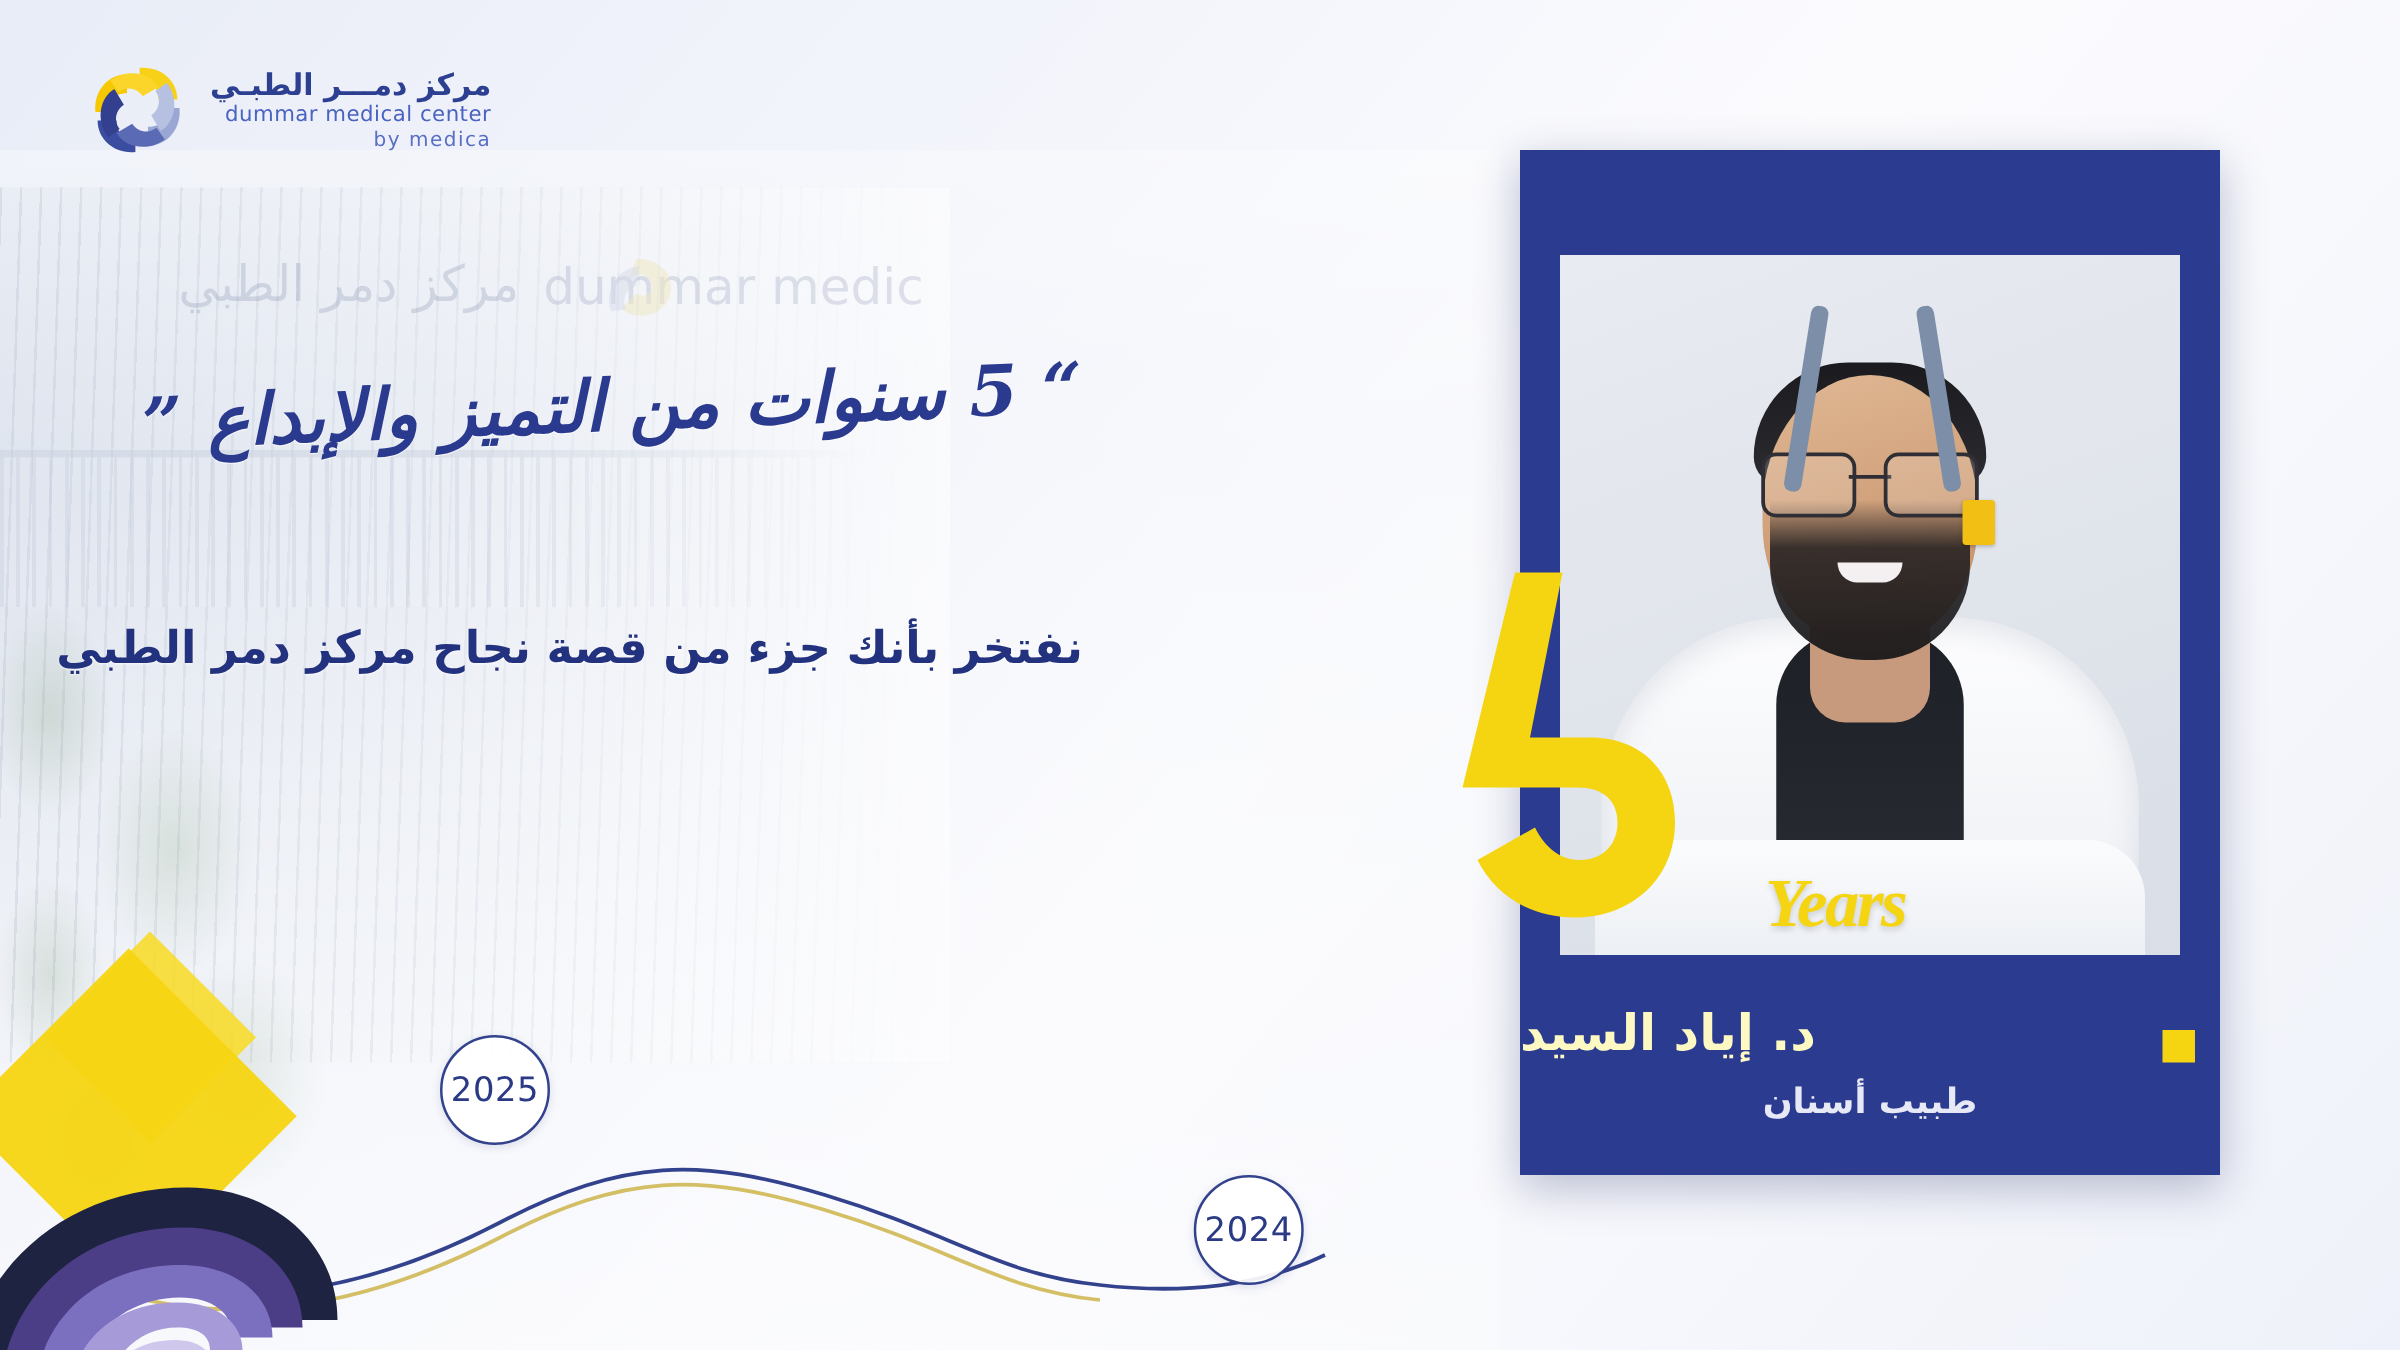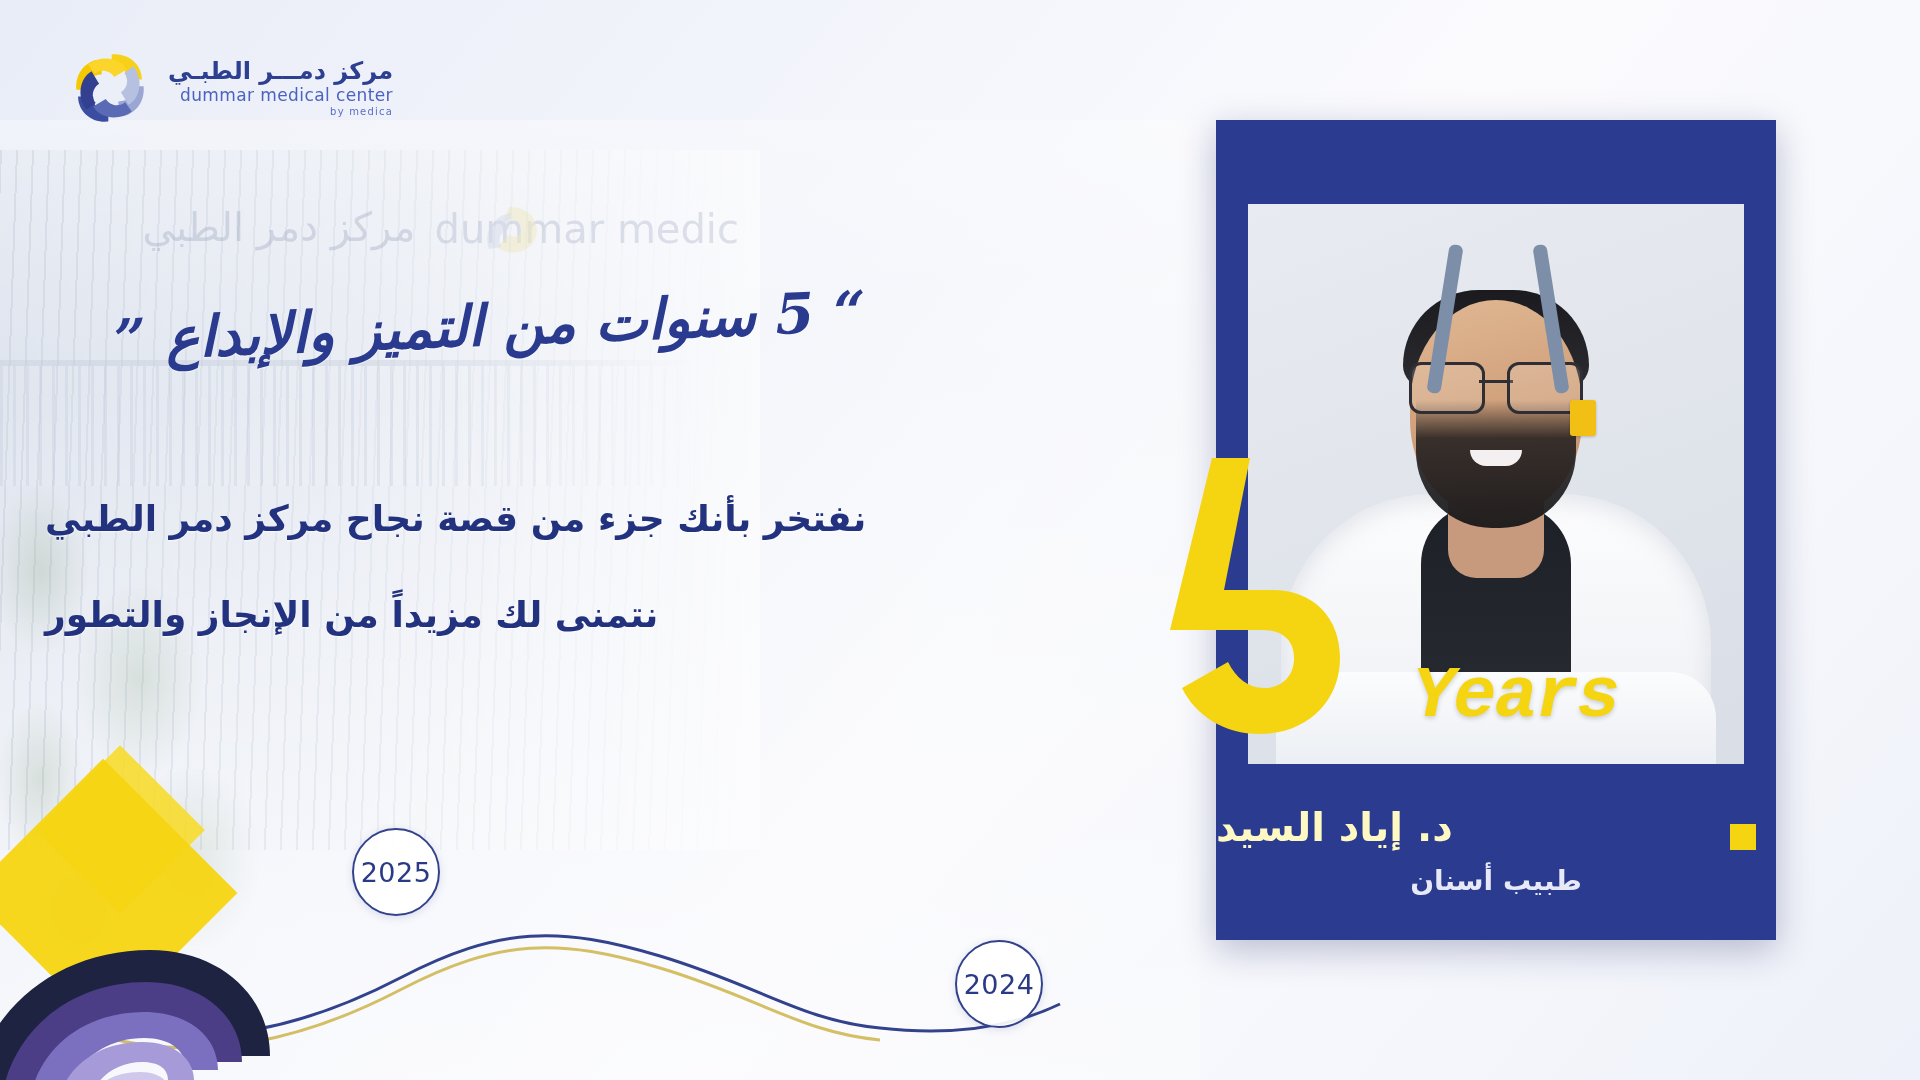--- a/index.html
+++ b/index.html
@@ -93,21 +93,21 @@
     margin-bottom: 4px;
   }
   .brand-en {
     font-size: 17px;
     color: #4a63c0;
     letter-spacing: 0.4px;
     font-weight: 400;
     margin-bottom: 3px;
   }
   .brand-sub {
-    font-size: 10px;
+    font-size: 16px;
     color: #5a6fc4;
     letter-spacing: 1.2px;
     align-self: flex-end;
   }
 
   
   .calligraphy {
     position: absolute;
     right: 1000px; top: 292px;
     width: 860px;
@@ -231,23 +231,23 @@
     background: linear-gradient(to bottom,#fbfcfd,#eceff4);
     border-radius: 46px 46px 0 0;
   }
 
   .five-badge {
     position:absolute; left: -62px; bottom: 160px;
     width: 260px; height: 330px; z-index: 3;
   }
   .years-word {
     position: absolute;
-    left: 196px; bottom: 202px;
-    font-family: Liberation Mono, monospace;
-    font-size: 72px;
+    left: 196px; bottom: 186px;
+    font-family: Liberation Serif, serif;
+    font-size: 55px;
     font-weight: 700;
     font-style: italic;
     color: #f5d512;
     letter-spacing: -2px;
     z-index: 4;
     text-shadow: 0 2px 5px rgba(0,0,0,0.18);
   }
 
   .doc-name {
     position: absolute;
@@ -352,21 +352,20 @@
       <div class="brand-ar">مركز دمـــر الطبـي</div>
       <div class="brand-en">dummar medical center</div>
       <div class="brand-sub">by medica</div>
     </div>
   </div>
 
   <div class="calligraphy">“ 5 سنوات من التميز والإبداع ”</div>
 
   <div class="copy">
     <div class="copy-line">نفتخر بأنك جزء من قصة نجاح مركز دمر الطبي</div>
-    <div class="copy-line">نتمنى لك مزيداً من الإنجاز والتطور</div>
   </div>
 
   <div class="doctor-card">
     <div class="doctor-photo">
       <div class="p-wall"></div>
       <div class="p-coat"></div>
       <div class="p-arms"></div>
       <div class="p-neck"></div>
       <div class="p-hair"></div>
       <div class="p-head"></div>

